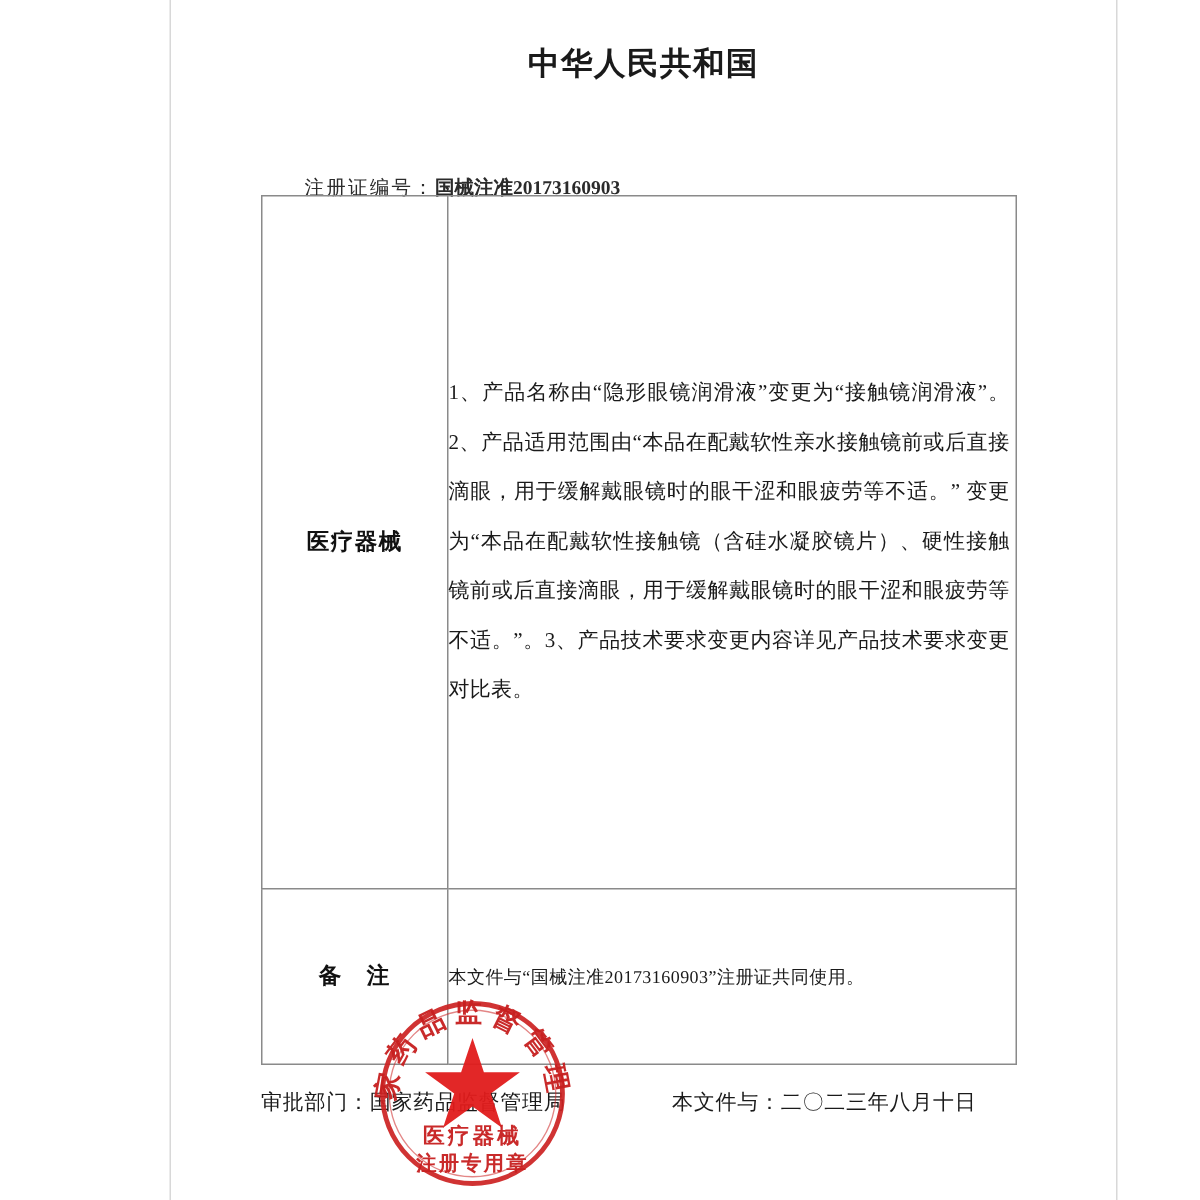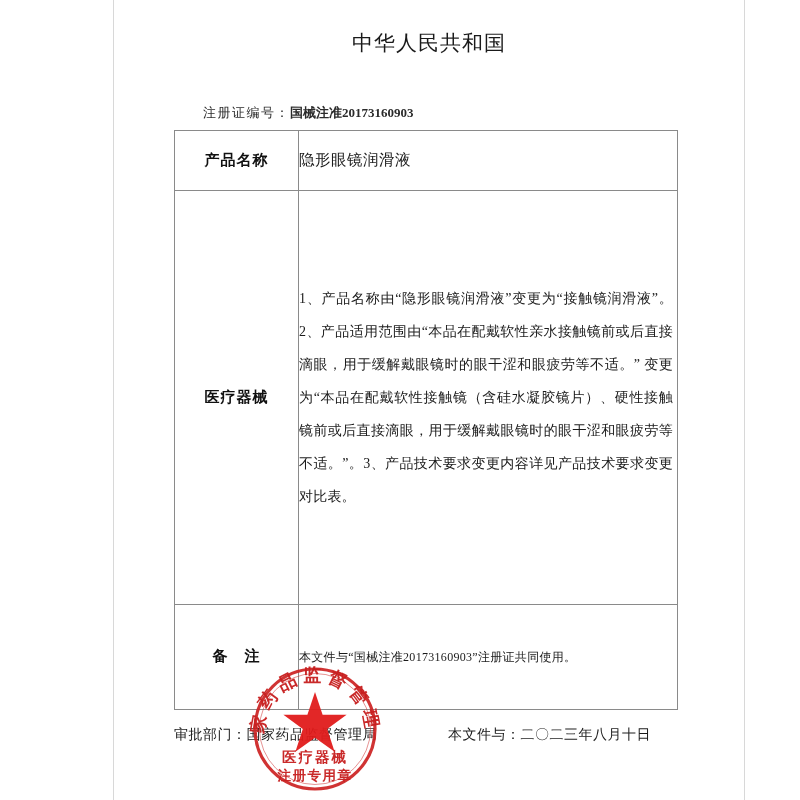--- a/index.html
+++ b/index.html
@@ -33,38 +33,38 @@
   
   #doc-header {
     position: absolute;
     left: 113px;
     top: 28px;
     width: 632px;
     text-align: center;
   }
   .title-line-1 {
     font-family: "Liberation Sans", "DejaVu Sans", sans-serif;
-    font-weight: normal;
+    font-weight: bold;
     font-size: 21px;
     letter-spacing: 1px;
     line-height: 30px;
   }
   .title-line-2 {
     font-family: "Liberation Sans", "DejaVu Sans", sans-serif;
     font-weight: bold;
     font-size: 21px;
     letter-spacing: 1px;
     line-height: 32px;
     margin-top: 2px;
   }
 
   #reg-no-line {
     position: absolute;
     left: 203px;
-    top: 104px;
+    top: 116px;
     font-size: 13px;
     letter-spacing: 0.5px;
     color: #2b2b2b;
     white-space: nowrap;
   }
   #reg-no-line .reg-label { letter-spacing: 1.5px; }
   #reg-no-line .reg-value { font-weight: bold; letter-spacing: 0; }
 
   
   #main-table {
@@ -154,24 +154,20 @@
 <div id="doc-header">
   <div class="title-line-1">中华人民共和国</div>
 </div>
 
 <div id="reg-no-line">
   <span class="reg-label">注册证编号：</span><span class="reg-value">国械注准20173160903</span>
 </div>
 
 <table id="main-table">
   <tbody>
-    <tr class="row-product">
-      <td class="cell-label">产品名称</td>
-      <td class="cell-value">隐形眼镜润滑液</td>
-    </tr>
     <tr class="row-change">
       <td class="cell-label">医疗器械</td>
       <td class="cell-value">
         <div id="change-content-text">1、产品名称由“隐形眼镜润滑液”变更为“接触镜润滑液”。2、产品适用范围由“本品在配戴软性亲水接触镜前或后直接滴眼，用于缓解戴眼镜时的眼干涩和眼疲劳等不适。” 变更为“本品在配戴软性接触镜（含硅水凝胶镜片）、硬性接触镜前或后直接滴眼，用于缓解戴眼镜时的眼干涩和眼疲劳等不适。”。3、产品技术要求变更内容详见产品技术要求变更对比表。</div>
       </td>
     </tr>
     <tr class="row-remark">
       <td class="cell-label">备　注</td>
       <td class="cell-value">本文件与“国械注准20173160903”注册证共同使用。</td>
     </tr>

